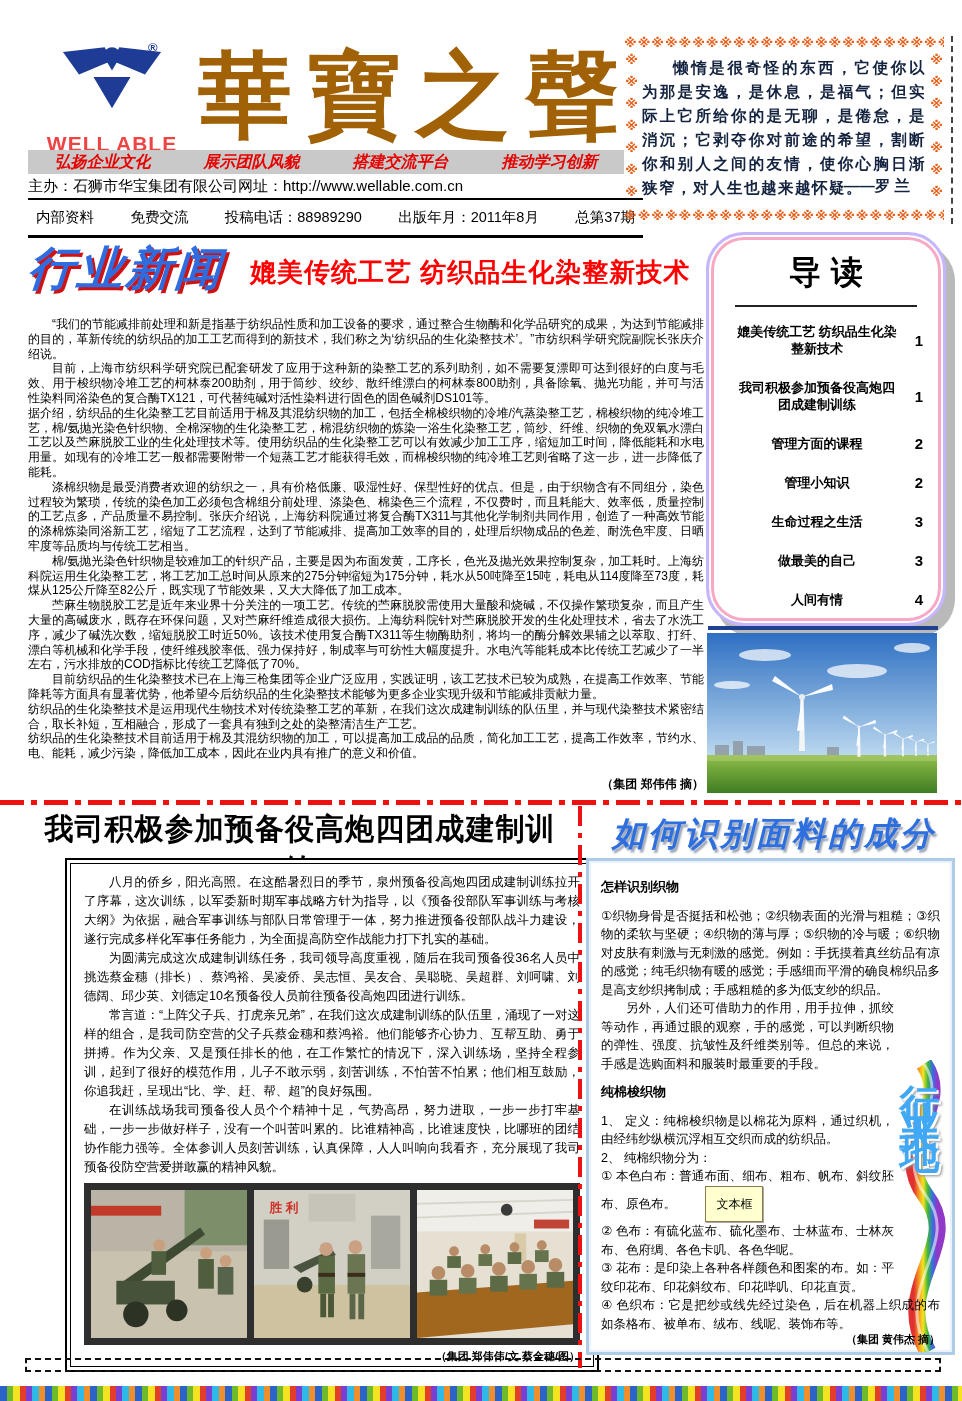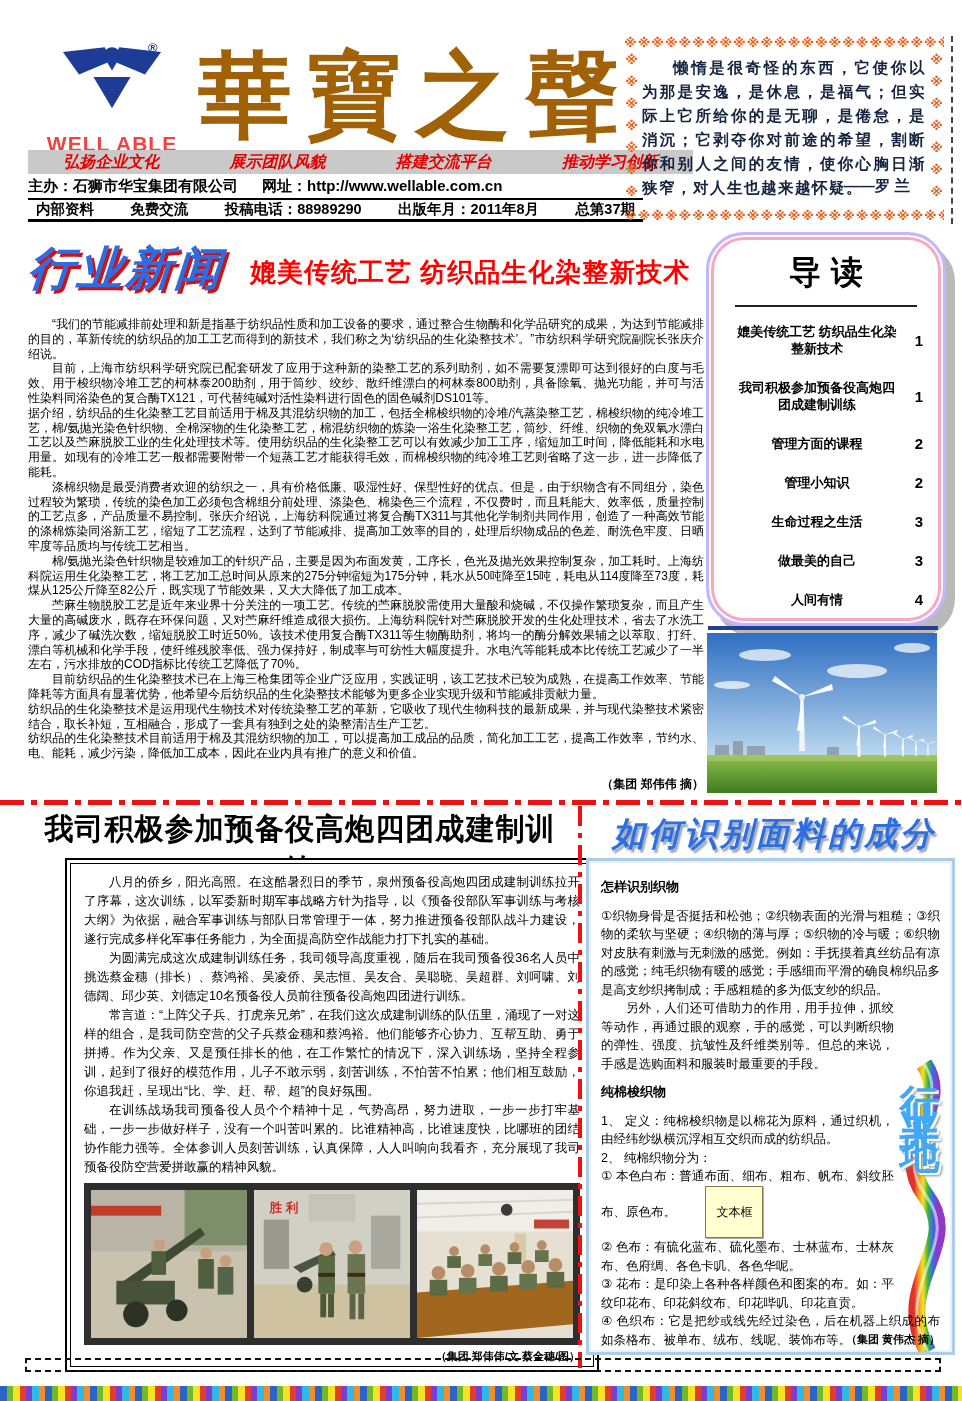--- a/index.html
+++ b/index.html
@@ -8,28 +8,28 @@
          font-family:"Liberation Sans","DejaVu Sans",sans-serif; color:#000; }
 
   
   .logo-block { position:absolute; left:36px; top:44px; width:152px; text-align:center; }
   .logo-block svg { width:118px; height:74px; display:block; margin:0 auto; }
   .brand { color:#ef4444; font-weight:bold; font-size:21px; letter-spacing:1px; margin-top:14px; }
   .reg { position:absolute; left:148px; top:40px; color:#1e3c96; font-size:13px; font-weight:bold; }
   .main-title { position:absolute; left:198px; top:46px; width:452px; white-space:nowrap;
     font-family:"DejaVu Serif","Liberation Serif",serif; font-size:94px; font-weight:bold;
     color:#a16207; letter-spacing:15px; line-height:1.05; }
-  .slogan-bar { position:absolute; left:28px; top:150px; width:665px; height:24px; background:#c9c9c9;
+  .slogan-bar { position:absolute; left:28px; top:150px; width:596px; height:24px; background:#c9c9c9;
     display:flex; align-items:center; justify-content:space-around; }
   .slogan { color:#e60000; font-weight:bold; font-size:16px; font-style:italic; }
-  .publisher-row { position:absolute; left:28px; top:177px; width:615px; display:flex; gap:24px;
-    font-weight:bold; font-size:15px; align-items:flex-end; }
-  .info-row { position:absolute; left:28px; top:198px; width:615px; height:24px;
+  .publisher-row { position:absolute; left:28px; top:177px; width:615px; display:flex; 
+    font-weight:normal; font-size:15px; align-items:flex-end; }
+  .info-row { position:absolute; left:28px; top:198px; width:615px; height:40px;
     border-top:2px solid #000; border-bottom:3px solid #000; display:flex; align-items:center;
-    justify-content:space-between; font-weight:bold; font-size:14.5px; padding:0 8px; }
+    justify-content:space-between; font-weight:normal; font-size:14.5px; padding:0 8px; }
 
   
   .quote-box { position:absolute; left:624px; top:36px; width:320px; height:188px; }
   .qrow { color:#e8611c; font-size:13px; font-weight:bold; letter-spacing:1px; line-height:13px;
     white-space:nowrap; overflow:hidden; text-align:center; }
   .qmid { display:flex; height:160px; }
   .qcol { width:15px; color:#e8611c; font-size:13px; font-weight:bold; line-height:22px;
     word-break:break-all; text-align:center; overflow:hidden; }
   .qbody { flex:1; padding:7px 3px 0; }
   .qtext { font-size:15.5px; font-weight:bold; line-height:24px; letter-spacing:1.5px;
@@ -94,21 +94,21 @@
     font-family:"DejaVu Sans",sans-serif; }
   .box3 { position:absolute; left:586px; top:858px; width:369px; height:497px;
     border:3px solid #aecbe8; box-shadow: inset 0 0 0 2px #e9f2fa; background:#fff;
     padding:7px 12px; overflow:hidden; }
   .article3 { font-size:12.5px; line-height:18.5px; text-align:justify; position:relative; z-index:2; }
   .article3 h4 { font-size:13px; font-weight:bold; margin:10px 0; }
   .article3 p { margin:0; }
   .article3 p.ind { text-indent:2em; }
   .s3-spacer { float:right; width:46px; height:292px; }
   .textbox { display:inline-block; background:#ffffcf; border:1px solid #8a7a4a; font-size:12px;
-    padding:16px 10px; margin-left:26px; box-shadow:1px 1px 0 #aaa; font-style:normal; }
+    padding:8px 10px; margin-left:26px; box-shadow:1px 1px 0 #aaa; font-style:normal; }
   .caption3 { position:absolute; right:12px; bottom:5px; font-weight:bold; font-size:11px; z-index:3; }
   .vlabel { position:absolute; right:4px; top:192px; writing-mode:vertical-rl; text-orientation:upright;
     font-size:40px; font-weight:bold; color:#41a8f5; letter-spacing:16px; z-index:1;
     text-shadow:2px 2px 0 #fff, 3px 3px 3px #8a8a8a; font-family:"DejaVu Sans",sans-serif; }
   .ribbon { position:absolute; right:-6px; bottom:-8px; width:78px; height:300px; z-index:0; }
 
   
   .footer-dash { position:absolute; left:25px; top:1358px; width:916px; height:14px;
     border:2px dashed #111; }
   .rainbow { position:absolute; left:0; top:1386px; width:962px; height:15px;
@@ -171,21 +171,21 @@
 <div class="headline1">媲美传统工艺 纺织品生化染整新技术</div>
 
 <div class="article1">
   <p>“我们的节能减排前处理和新是指基于纺织品性质和加工设备的要求，通过整合生物酶和化学品研究的成果，为达到节能减排的目的，革新传统的纺织品的加工工艺而得到的新技术，我们称之为‘纺织品的生化染整技术’。”市纺织科学研究院副院长张庆介绍说。</p>
   <p>目前，上海市纺织科学研究院已配套研发了应用于这种新的染整工艺的系列助剂，如不需要复漂即可达到很好的白度与毛效、用于梭织物冷堆工艺的柯林泰200助剂，用于筒纱、绞纱、散纤维漂白的柯林泰800助剂，具备除氧、抛光功能，并可与活性染料同浴染色的复合酶TX121，可代替纯碱对活性染料进行固色的固色碱剂DS101等。</p>
   <p class="noind">据介绍，纺织品的生化染整工艺目前适用于棉及其混纺织物的加工，包括全棉梭织物的冷堆/汽蒸染整工艺，棉梭织物的纯冷堆工艺，棉/氨抛光染色针织物、全棉深物的生化染整工艺，棉混纺织物的炼染一浴生化染整工艺，筒纱、纤维、织物的免双氧水漂白工艺以及苎麻脱胶工业的生化处理技术等。使用纺织品的生化染整工艺可以有效减少加工工序，缩短加工时间，降低能耗和水电用量。如现有的冷堆工艺一般都需要附带一个短蒸工艺才能获得毛效，而棉梭织物的纯冷堆工艺则省略了这一步，进一步降低了能耗。</p>
   <p>涤棉织物是最受消费者欢迎的纺织之一，具有价格低廉、吸湿性好、保型性好的优点。但是，由于织物含有不同组分，染色过程较为繁琐，传统的染色加工必须包含棉组分前处理、涤染色、棉染色三个流程，不仅费时，而且耗能大、效率低，质量控制的工艺点多，产品质量不易控制。张庆介绍说，上海纺科院通过将复合酶TX311与其他化学制剂共同作用，创造了一种高效节能的涤棉炼染同浴新工艺，缩短了工艺流程，达到了节能减排、提高加工效率的目的，处理后织物成品的色差、耐洗色牢度、日晒牢度等品质均与传统工艺相当。</p>
   <p>棉/氨抛光染色针织物是较难加工的针织产品，主要是因为布面发黄，工序长，色光及抛光效果控制复杂，加工耗时。上海纺科院运用生化染整工艺，将工艺加工总时间从原来的275分钟缩短为175分钟，耗水从50吨降至15吨，耗电从114度降至73度，耗煤从125公斤降至82公斤，既实现了节能效果，又大大降低了加工成本。</p>
   <p>苎麻生物脱胶工艺是近年来业界十分关注的一项工艺。传统的苎麻脱胶需使用大量酸和烧碱，不仅操作繁琐复杂，而且产生大量的高碱废水，既存在环保问题，又对苎麻纤维造成很大损伤。上海纺科院针对苎麻脱胶开发的生化处理技术，省去了水洗工序，减少了碱洗次数，缩短脱胶工时近50%。该技术使用复合酶TX311等生物酶助剂，将均一的酶分解效果辅之以萃取、打纤、漂白等机械和化学手段，使纤维残胶率低、强力保持好，制成率与可纺性大幅度提升。水电汽等能耗成本比传统工艺减少了一半左右，污水排放的COD指标比传统工艺降低了70%。</p>
   <p>目前纺织品的生化染整技术已在上海三枪集团等企业广泛应用，实践证明，该工艺技术已较为成熟，在提高工作效率、节能降耗等方面具有显著优势，他希望今后纺织品的生化染整技术能够为更多企业实现升级和节能减排贡献力量。</p>
-  <p class="noind">纺织品的生化染整技术是运用现代生物技术对传统染整工艺的革新，它吸收了现代生物科技的最新成果，并与现代染整技术紧密结合，取长补短，互相融合，形成了一套具有独到之处的染整清洁生产工艺。</p>
+  <p class="noind">纺织品的生化染整技术是运用现代生物技术对传统染整工艺的革新，在我们这次成建制训练的队伍里，并与现代染整技术紧密结合，取长补短，互相融合，形成了一套具有独到之处的染整清洁生产工艺。</p>
   <p class="noind">纺织品的生化染整技术目前适用于棉及其混纺织物的加工，可以提高加工成品的品质，简化加工工艺，提高工作效率，节约水、电、能耗，减少污染，降低加工成本，因此在业内具有推广的意义和价值。</p>
 </div>
 <div class="attr1">（集团 郑伟伟 摘）</div>
 
 <div class="toc">
   <div class="toc-title">导读</div>
   <div class="toc-rule"></div>
   <div class="toc-item">
     <span class="toc-label">媲美传统工艺 纺织品生化染整新技术</span>
     <span class="toc-page">1</span>

